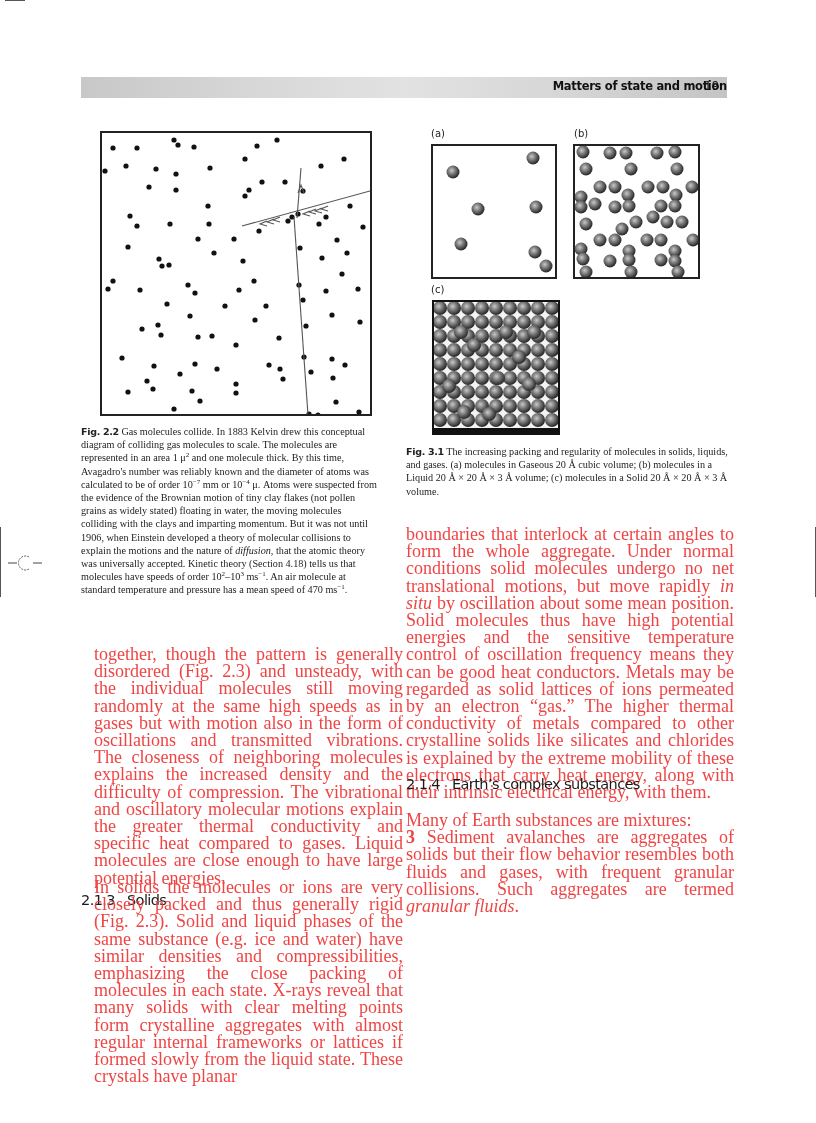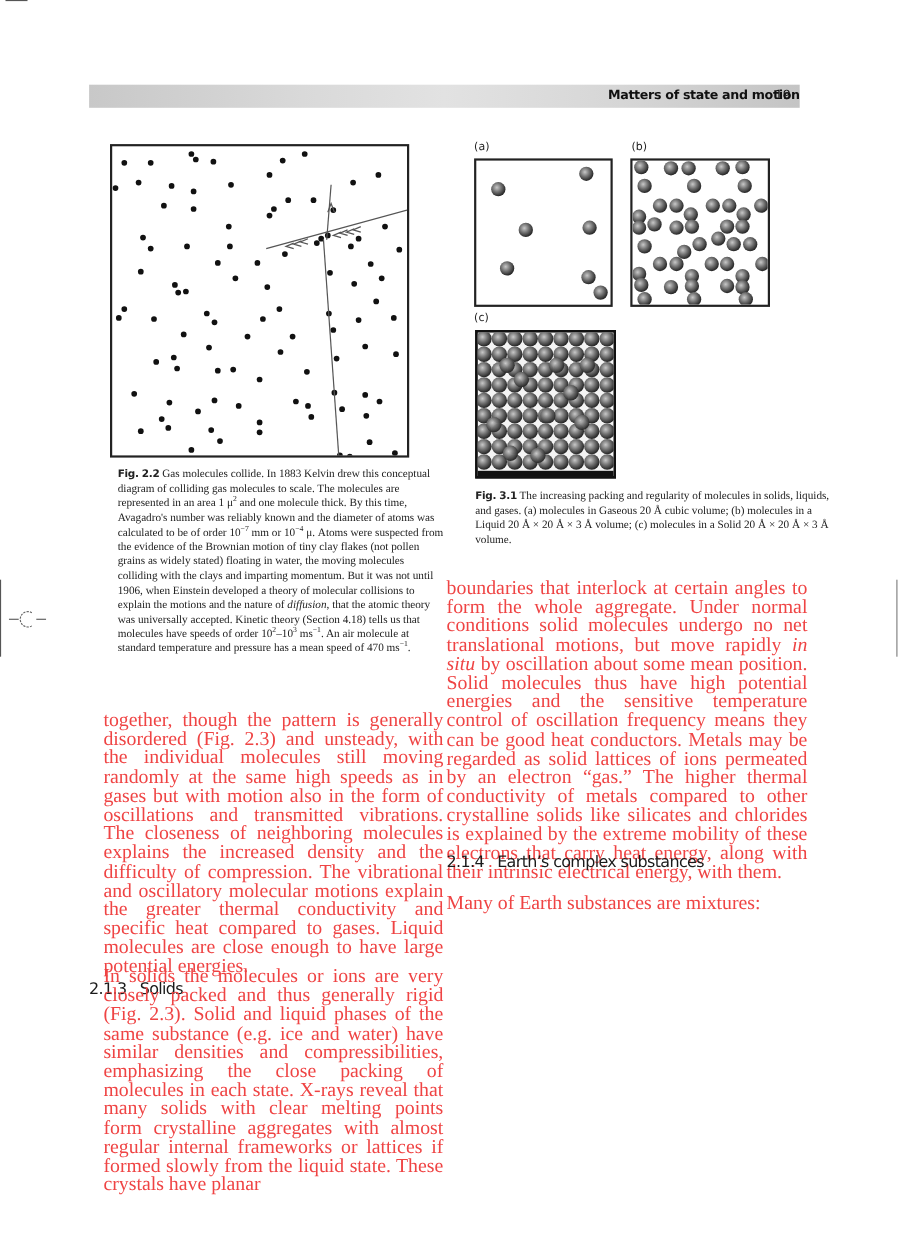--- a/index.html
+++ b/index.html
@@ -27,21 +27,21 @@
     font-family:"DejaVu Sans","Liberation Sans",sans-serif; font-weight:normal; font-size:11.5px; color:#111;
   }
 
   .fig22 { position:absolute; left:100px; top:131px; width:268px; height:281px; border:2px solid #222; border-top-width:2px; background:#fff; }
   .fig22 svg { position:absolute; left:0; top:0; }
 
   .panel-label { position:absolute; font-family:"DejaVu Sans","Liberation Sans",sans-serif; font-size:10px; color:#222; }
   .panel { position:absolute; border:2px solid #222; background:#fff; overflow:hidden; }
 
   .caption {
-    position:absolute; font-size:10.2px; line-height:13.2px; color:#222;margin-left:26px;
+    position:absolute; font-size:10.2px; line-height:13.2px; color:#222;
   }
   .caption .fig-label {
     font-family:"DejaVu Sans","Liberation Sans",sans-serif; font-weight:bold; font-size:9.5px; letter-spacing:-0.3px;
   }
   .cap22 { left:81px; top:425px; width:297px; }
   .cap23 { left:406px; top:445px; width:326px; }
 
   .body-text {
     position:absolute; font-size:18px; line-height:17.2px; text-align:justify; color:#ef4444;
   }
@@ -390,13 +390,14 @@
 <div class="body-text col-right" style="top:526px;">
   <span>boundaries that interlock at certain angles to form the whole aggregate. Under normal conditions solid molecules undergo no net translational motions, but move rapidly </span><span class="it">in situ</span><span> by oscillation about some mean position. Solid molecules thus have high potential energies and the sensitive temperature control of oscillation frequency means they can be good heat conductors. Metals may be regarded as solid lattices of ions permeated by an electron “gas.” The higher thermal conductivity of metals compared to other crystalline solids like silicates and chlorides is explained by the extreme mobility of these electrons that carry heat energy, along with their intrinsic electrical energy, with them.</span>
 </div>
 
 <div class="sec-head" style="left:406px;top:776px;">
   <span class="num">2.1.4</span><span>Earth’s complex substances</span>
 </div>
 
 <div class="body-text col-right" style="top:812px;">
   <div>Many of Earth substances are mixtures:</div>
+  <div><span class="b">3</span><span> Sediment avalanches are aggregates of solids but their flow behavior resembles both fluids and gases, with frequent granular collisions. Such aggregates are termed </span><span class="it">granular fluids</span><span>.</span></div>
 </div>
 
 </body></html>

